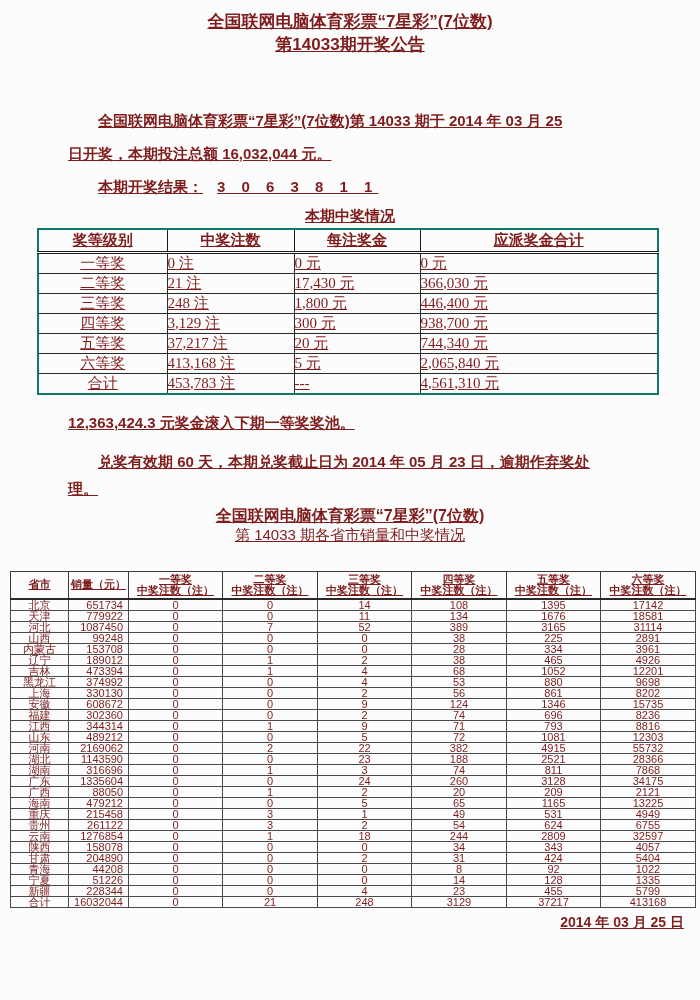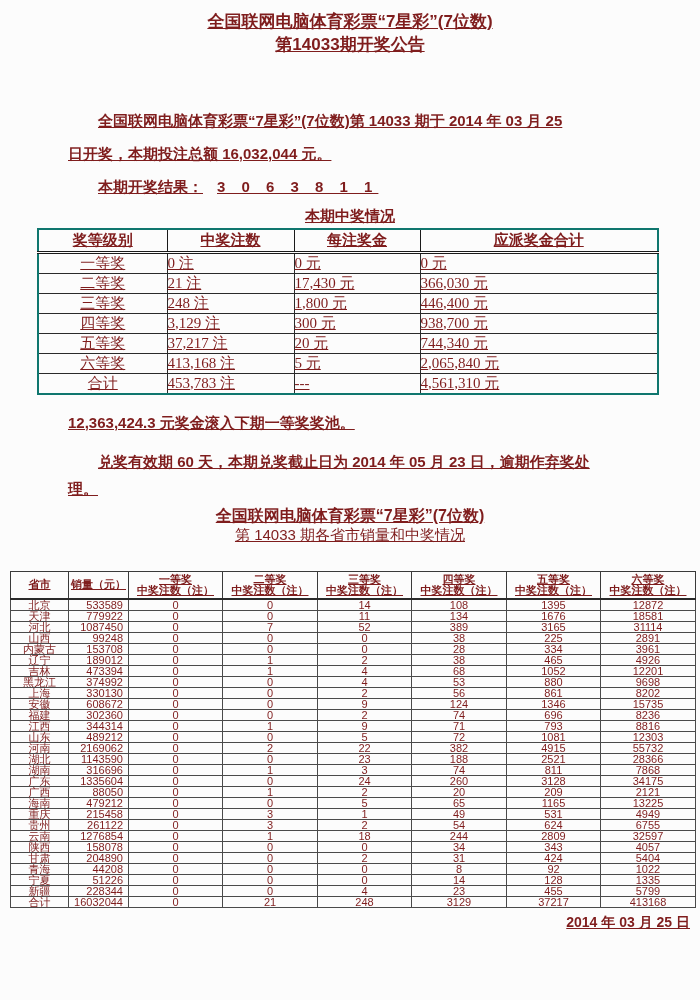--- a/index.html
+++ b/index.html
@@ -35,21 +35,21 @@
   .prov-table { margin:27px 8px 0 10px; width:685px; font-size:11px; border:1px solid #3a3a3a; }
   .prov-table th {
     border:1px solid #3a3a3a; border-bottom:2px solid #2a2a2a;
     font-weight:bold; white-space:pre-line; line-height:11px; padding:2px 0; text-align:center;
   }
   .prov-table td {
     border:1px solid #4a4a4a; height:10px; line-height:10px;
     text-align:center; padding:0; overflow:hidden;
   }
   .prov-table td:nth-child(2) { text-align:right; padding-right:5px; }
-  .footer-date { margin-top:6px; text-align:right; padding-right:10px; font-size:14px; font-weight:bold; }
+  .footer-date { margin-top:6px; text-align:right; padding-right:16px; font-size:14px; font-weight:bold; }
 </style>
 </head>
 <body>
 
 <div class="page">
 
   <div class="main-title">
     <div>全国联网电脑体育彩票“7星彩”(7位数)</div>
     <div>第14033期开奖公告</div>
   </div>
@@ -161,27 +161,27 @@
 中奖注数（注）</th>
           <th>五等奖
 中奖注数（注）</th>
           <th>六等奖
 中奖注数（注）</th>
         </tr>
     </thead>
     <tbody>
         <tr>
           <td>北京</td>
-          <td>533589</td>
+          <td>651734</td>
           <td>0</td>
           <td>0</td>
           <td>14</td>
           <td>108</td>
           <td>1395</td>
-          <td>12872</td>
+          <td>17142</td>
         </tr>
         <tr>
           <td>天津</td>
           <td>779922</td>
           <td>0</td>
           <td>0</td>
           <td>11</td>
           <td>134</td>
           <td>1676</td>
           <td>18581</td>

